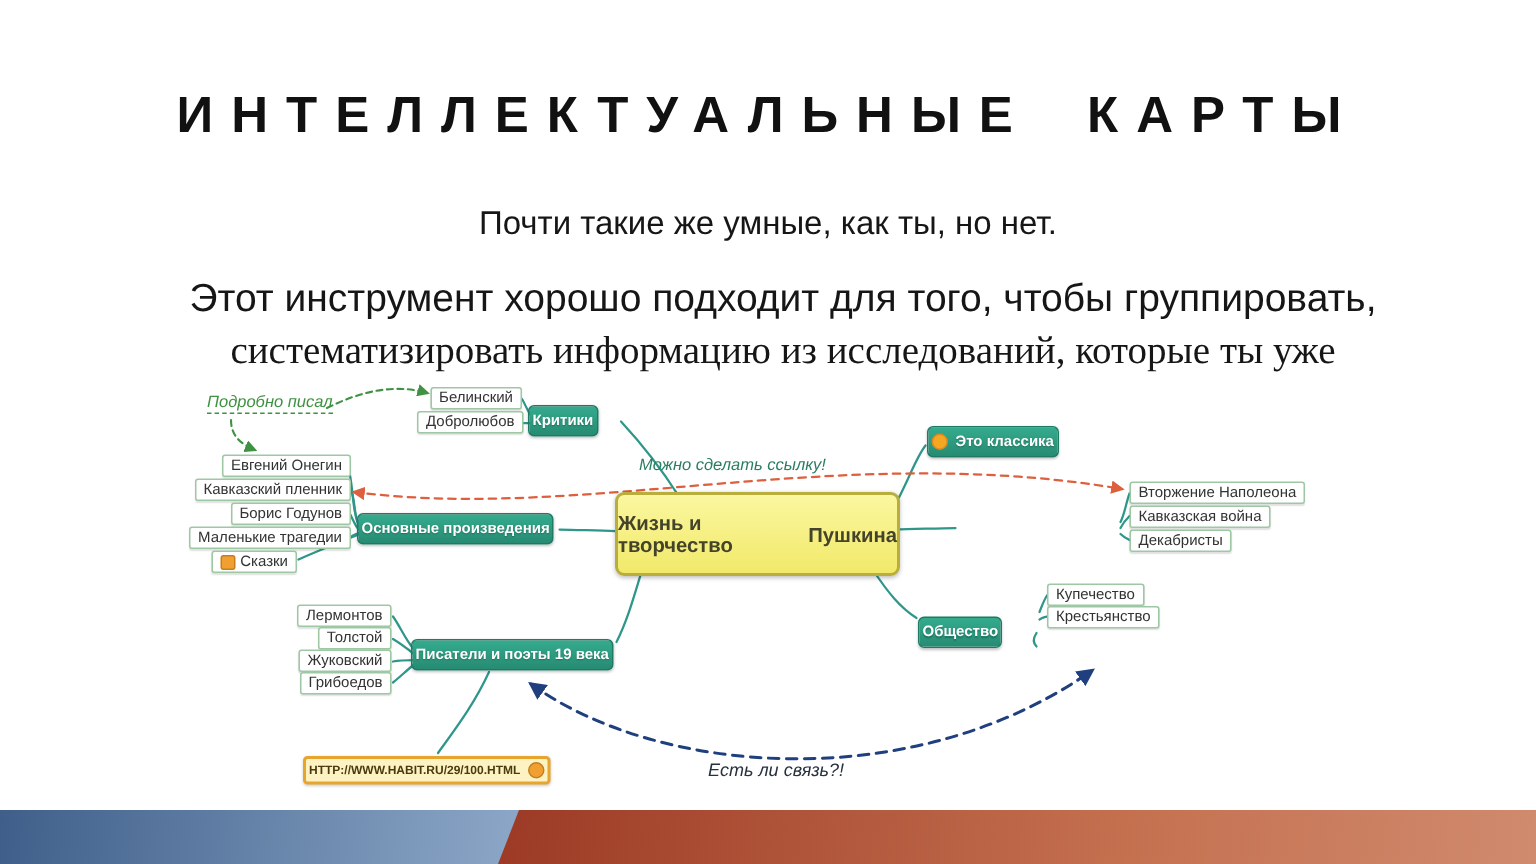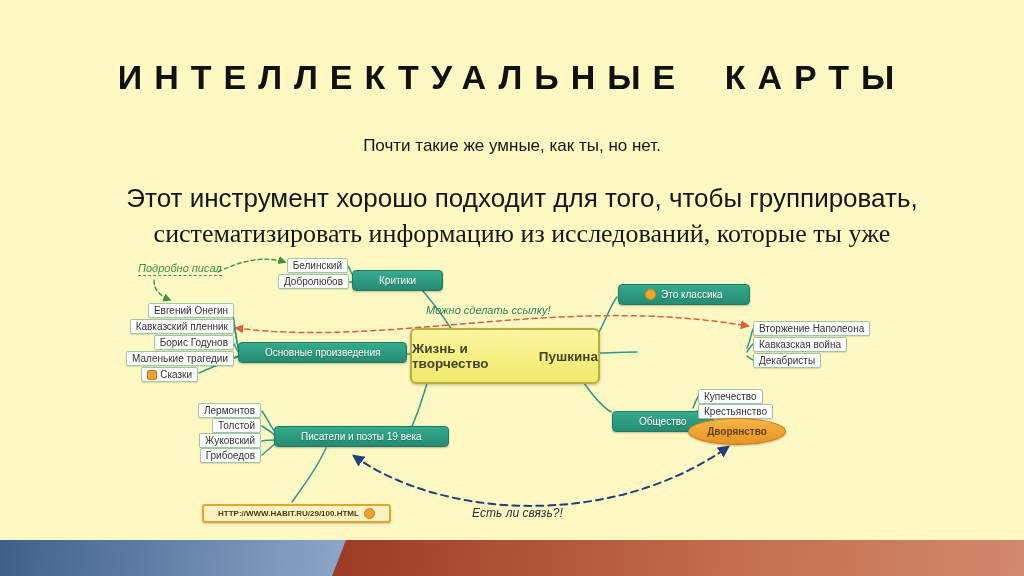--- a/index.html
+++ b/index.html
@@ -1,49 +1,49 @@
 <!DOCTYPE html>
 <html><head>
 <meta charset="utf-8">
 <style>
   html,body { margin:0; padding:0; background:#888; }
   .slide {
-    position:relative; width:1024px; height:576px; background:#fef9c3;
+    position:relative; width:1024px; height:576px; background:#ffffff;
     overflow:hidden; font-family:"Liberation Sans", sans-serif; color:#1a1a1a;
     margin:0 auto;
   }
   .title {
     position:absolute; top:58px; left:0; width:100%; text-align:center;
     font-size:34px; font-weight:700; letter-spacing:12px; word-spacing:16px;
     color:#111;
   }
   .subtitle {
     position:absolute; top:136px; left:0; width:100%; text-align:center;
-    font-size:17px; color:#161616;
+    font-size:22px; color:#161616;
   }
   .body-line { position:absolute; left:0; width:100%; text-align:center; font-size:26px; color:#161616;padding-left:10px; }
   .body-line.l1 { top:183px; }
   .body-line.l2 { top:219px;font-family:Liberation Serif, serif; }
 
   
   .mindmap { position:absolute; left:130px; top:250px; width:740px; height:290px; }
   .mindmap svg { position:absolute; left:0; top:0; }
 
   .conn { fill:none; stroke:#2f968a; stroke-width:1.5; stroke-linecap:round; }
   .ann  { fill:none; stroke-linecap:round; }
   .ann.green { stroke:#3f9242; stroke-width:1.4; stroke-dasharray:4 3; }
   .ann.red   { stroke:#dd5f3d; stroke-width:1.5; stroke-dasharray:5 4; }
   .ann.blue  { stroke:#1f3f7f; stroke-width:2;   stroke-dasharray:7 5; }
 
   .gnode {
     position:absolute; white-space:nowrap;
     background:linear-gradient(#35ab8e,#268b72);
     border:1px solid #1e7a63; border-radius:4px;
-    color:#fff; font-size:10px; font-weight:400;
-    padding:4px 26px; box-shadow:0 1px 2px rgba(0,0,0,.25);
+    color:#fff; font-size:10px; font-weight:700;
+    padding:4px 2px; box-shadow:0 1px 2px rgba(0,0,0,.25);
     text-shadow:0 1px 1px rgba(0,0,0,.25);
     display:flex; align-items:center;text-align:right;
   }
   .leaf {
     position:absolute; white-space:nowrap;
     background:#fff; border:1px solid #9ec7a4; border-radius:2px;
     font-size:10px; line-height:11px; color:#333; padding:1px 5px;
     box-shadow:0 1px 1px rgba(0,0,0,.12);
     display:flex; align-items:center;
   }
@@ -60,21 +60,21 @@
     background:linear-gradient(#f6b648,#e89420);
     border:1.5px solid #c87d1e; border-radius:50%;
     display:flex; align-items:center; justify-content:center;
     font-size:10px; font-weight:700; color:#5f4210;
     box-shadow:0 1px 2px rgba(0,0,0,.25);
   }
   .link-box {
     position:absolute; left:72px; top:254px;
     display:flex; align-items:center; gap:5px;
     background:#fdf3c2; border:2px solid #e8a52e; border-radius:3px;
-    padding:2px 14px; font-size:8px; font-weight:700; color:#4a3a10;
+    padding:2px 2px; font-size:8px; font-weight:700; color:#4a3a10;
     white-space:nowrap; box-shadow:0 1px 2px rgba(0,0,0,.2);
   }
   .mini-icon {
     display:inline-block; width:8px; height:8px; flex:0 0 auto;
     background:#f0a030; border:1px solid #c87d1e; border-radius:2px; margin-right:3px;
   }
   .dot-icon {
     display:inline-block; width:9px; height:9px; flex:0 0 auto;
     background:#f5a623; border:1px solid #d88a20; border-radius:50%; margin-right:5px;
   }
@@ -189,21 +189,20 @@
       <span>Это классика</span>
     </div>
 
     <div class="leaf" style="left:623px;top:71px">Вторжение Наполеона</div>
     <div class="leaf" style="left:623px;top:87px">Кавказская война</div>
     <div class="leaf" style="left:623px;top:103px">Декабристы</div>
 
     <div class="gnode" style="left:482px;top:161px">Общество</div>
     <div class="leaf" style="left:568px;top:139px">Купечество</div>
     <div class="leaf" style="left:568px;top:154px">Крестьянство</div>
-    <div class="ellipse-node">Дворянство</div>
 
     <div class="link-box">
       <span>HTTP://WWW.HABIT.RU/29/100.HTML</span>
       <span class="link-icon"></span>
     </div>
 
   </div>
 
   <div class="footer">
     <div class="footer-left"></div>

